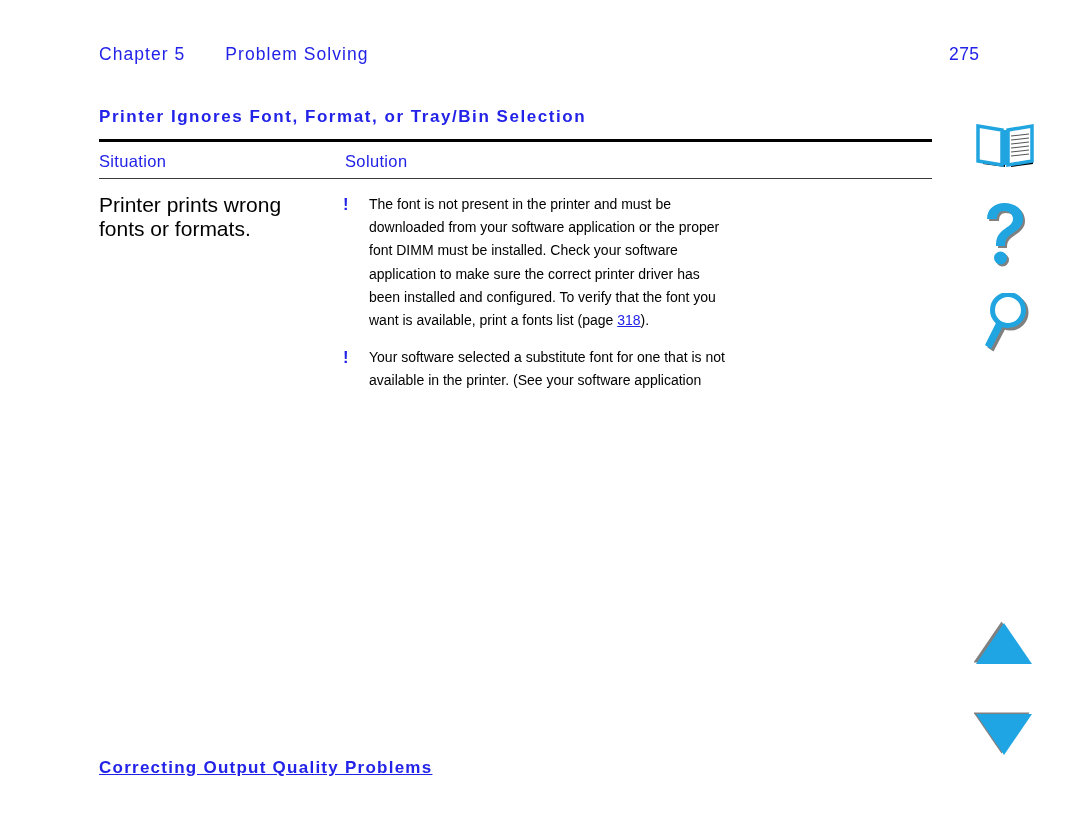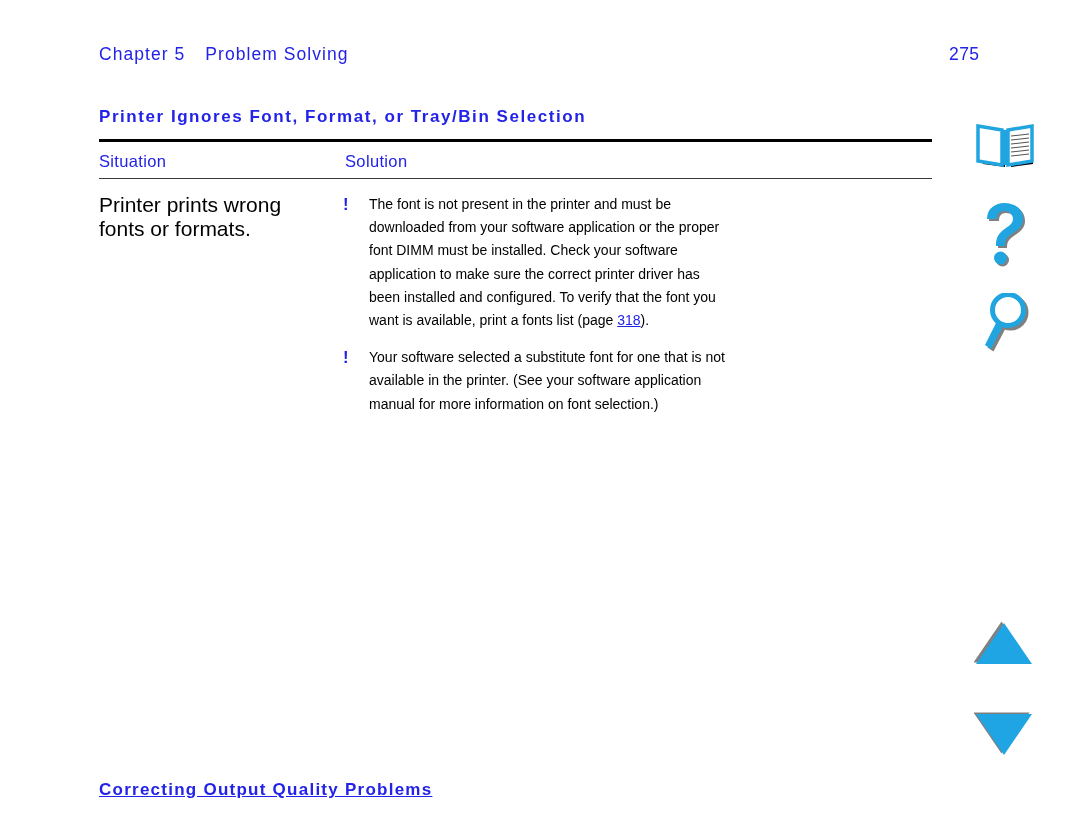--- a/index.html
+++ b/index.html
@@ -33,21 +33,21 @@
   .rh-chapter {
     color: #2222e8;
     font-size: 17.5px;
     letter-spacing: 1.05px;
     white-space: pre;
   }
   .rh-title {
     color: #2222e8;
     font-size: 17.5px;
     letter-spacing: 1.05px;
-    margin-left: 20px;
+    margin-left: 40px;
     white-space: pre;
   }
   .rh-pageno {
     position: absolute;
     left: 850px;
     top: 0;
     color: #2222e8;
     font-size: 17.5px;
     font-weight: normal;
     letter-spacing: .4px;
@@ -134,21 +134,21 @@
 
   a.xref {
     color: #2222e8;
     text-decoration: underline;
   }
 
   
   .footer-link {
     position: absolute;
     left: 99px;
-    top: 780px;
+    top: 758px;
     color: #2222e8;
     font-size: 17px;
     font-weight: bold;
     letter-spacing: 1.25px;
     white-space: pre;
   }
 
   
   .navrail {
     position: absolute;
@@ -213,21 +213,20 @@
             <div class="line">been installed and configured. To verify that the font you</div>
             <div class="line"><span>want is available, print a fonts list (page </span><a class="xref" href="#">318</a><span>).</span></div>
           </div>
         </div>
 
         <div class="bullet-item">
           <div class="bullet-mark">!</div>
           <div class="bullet-text">
             <div class="line">Your software selected a substitute font for one that is not</div>
             <div class="line">available in the printer. (See your software application</div>
-            <div class="line">manual for more information on font selection.)</div>
           </div>
         </div>
 
       </div>
     </div>
   </div>
 
   <a class="footer-link" href="#">Correcting Output Quality Problems</a>
 
   <div class="navrail">

